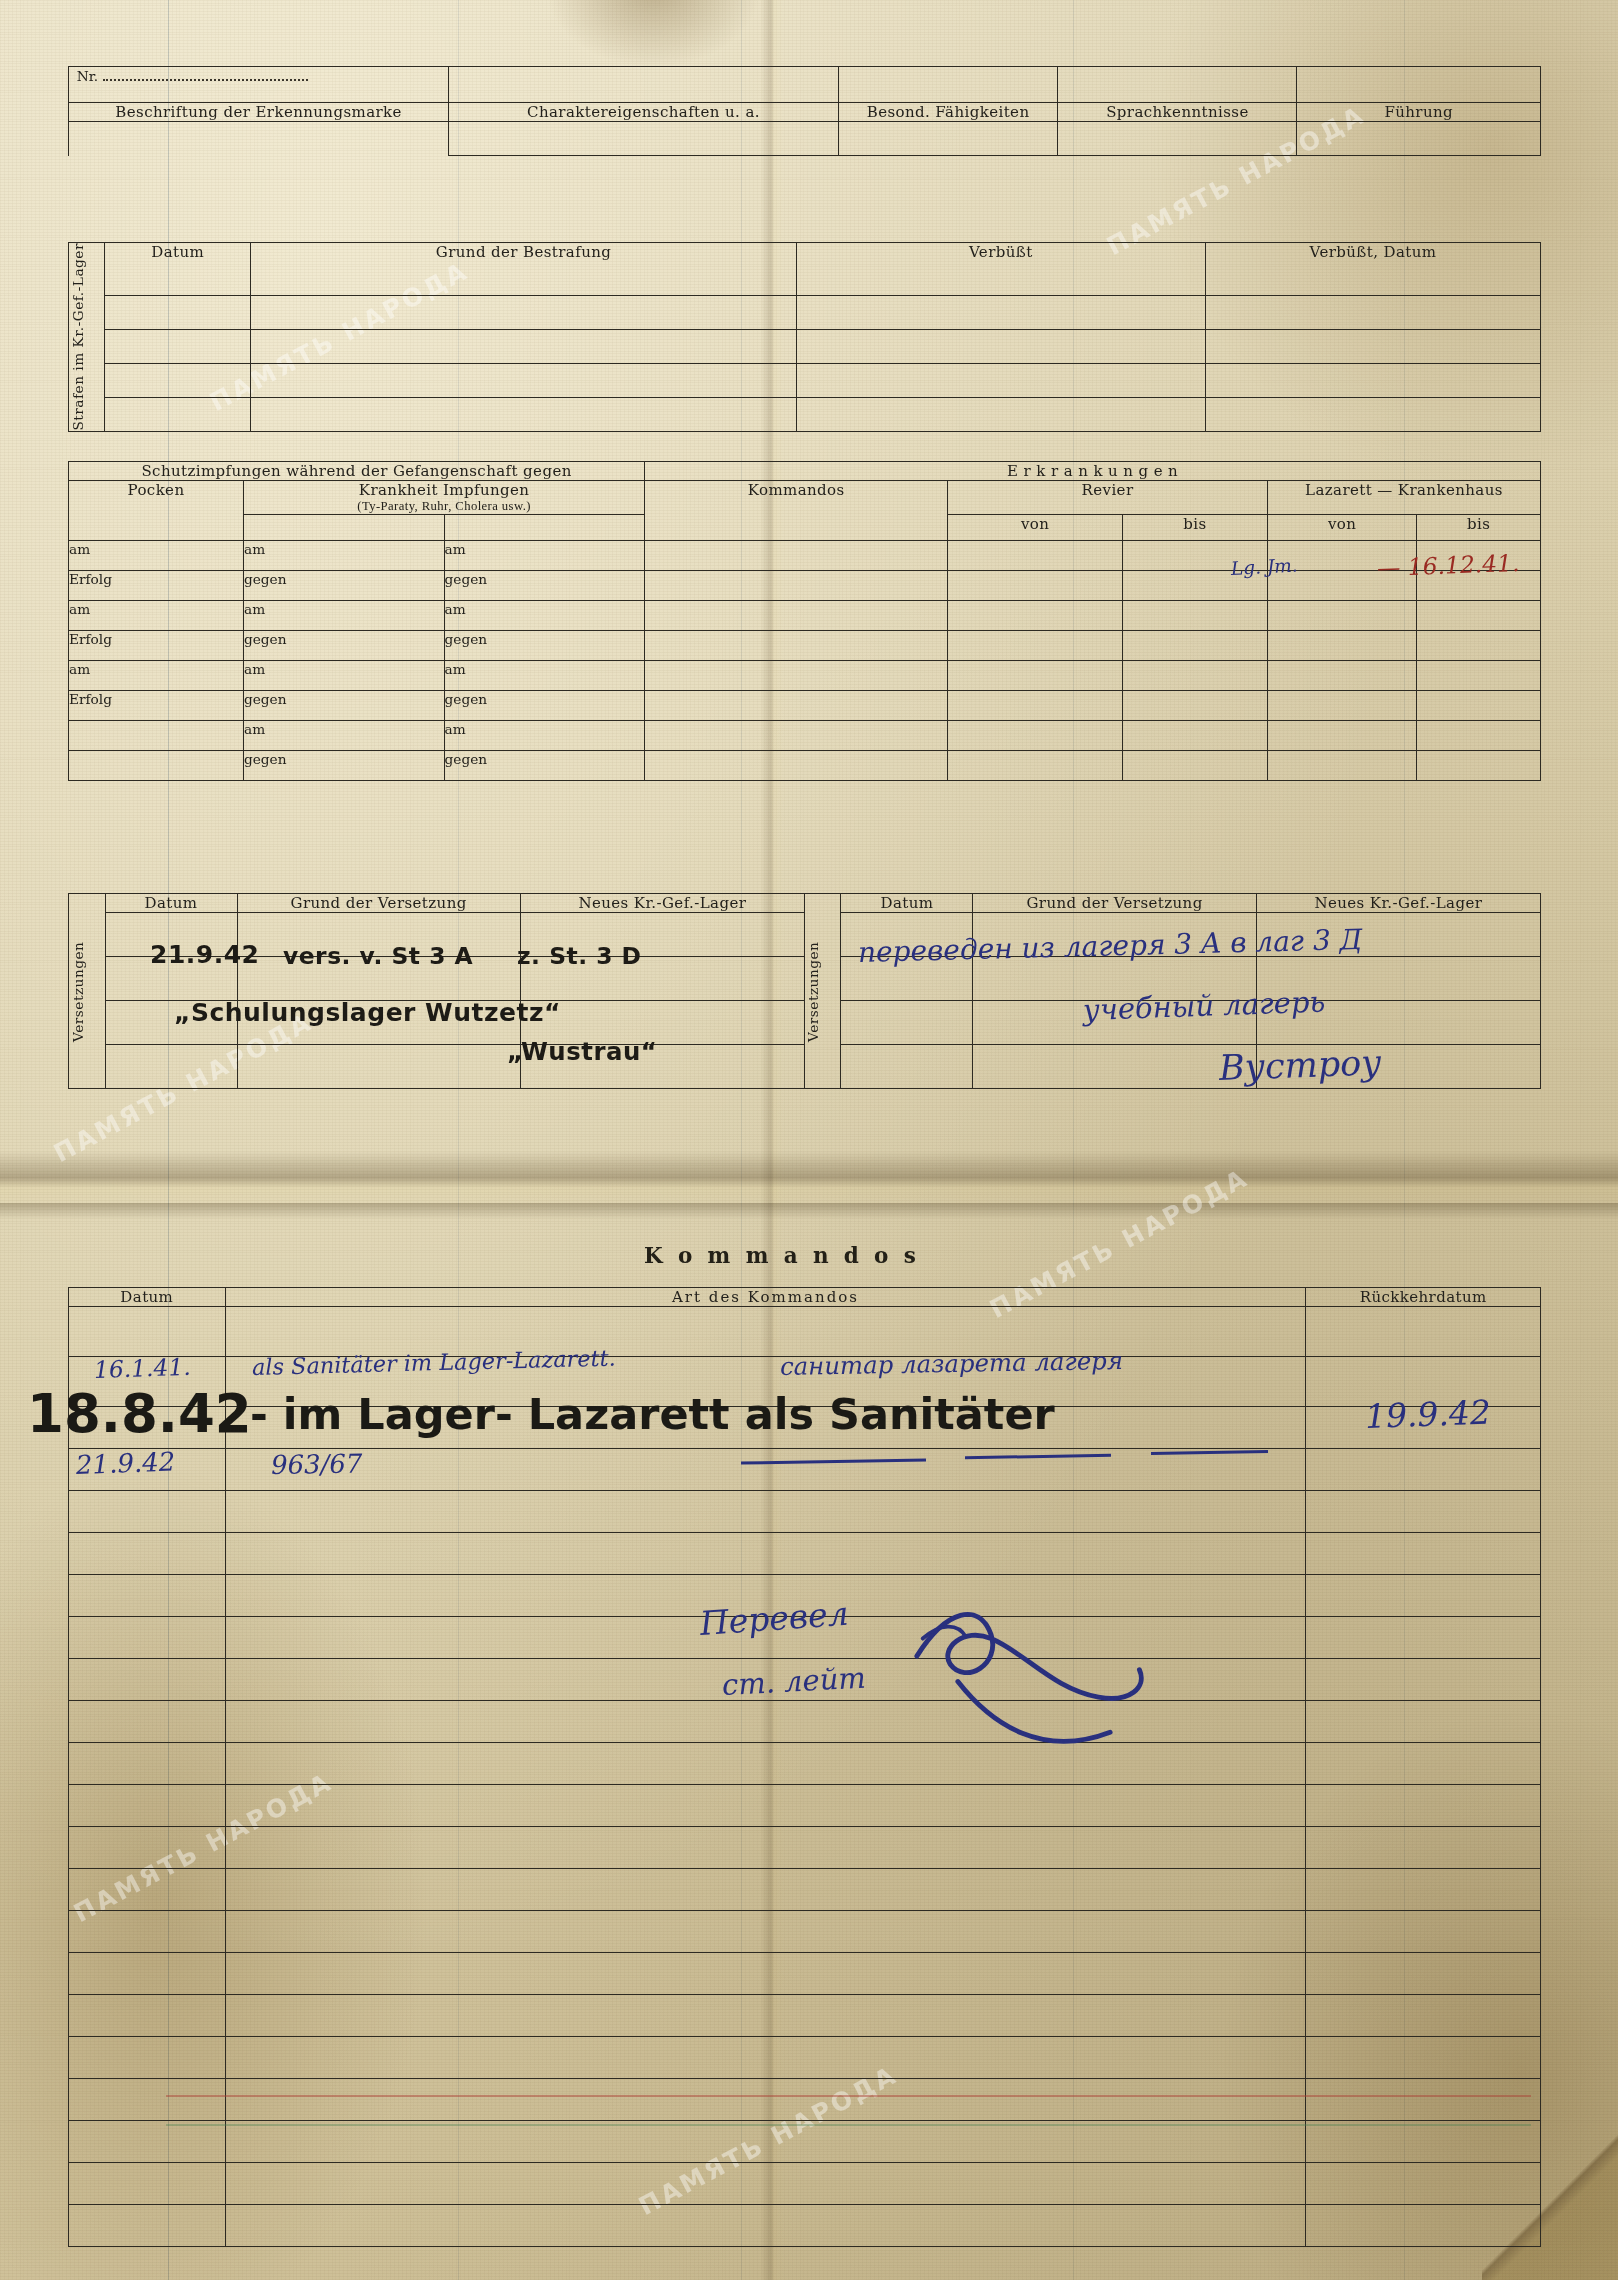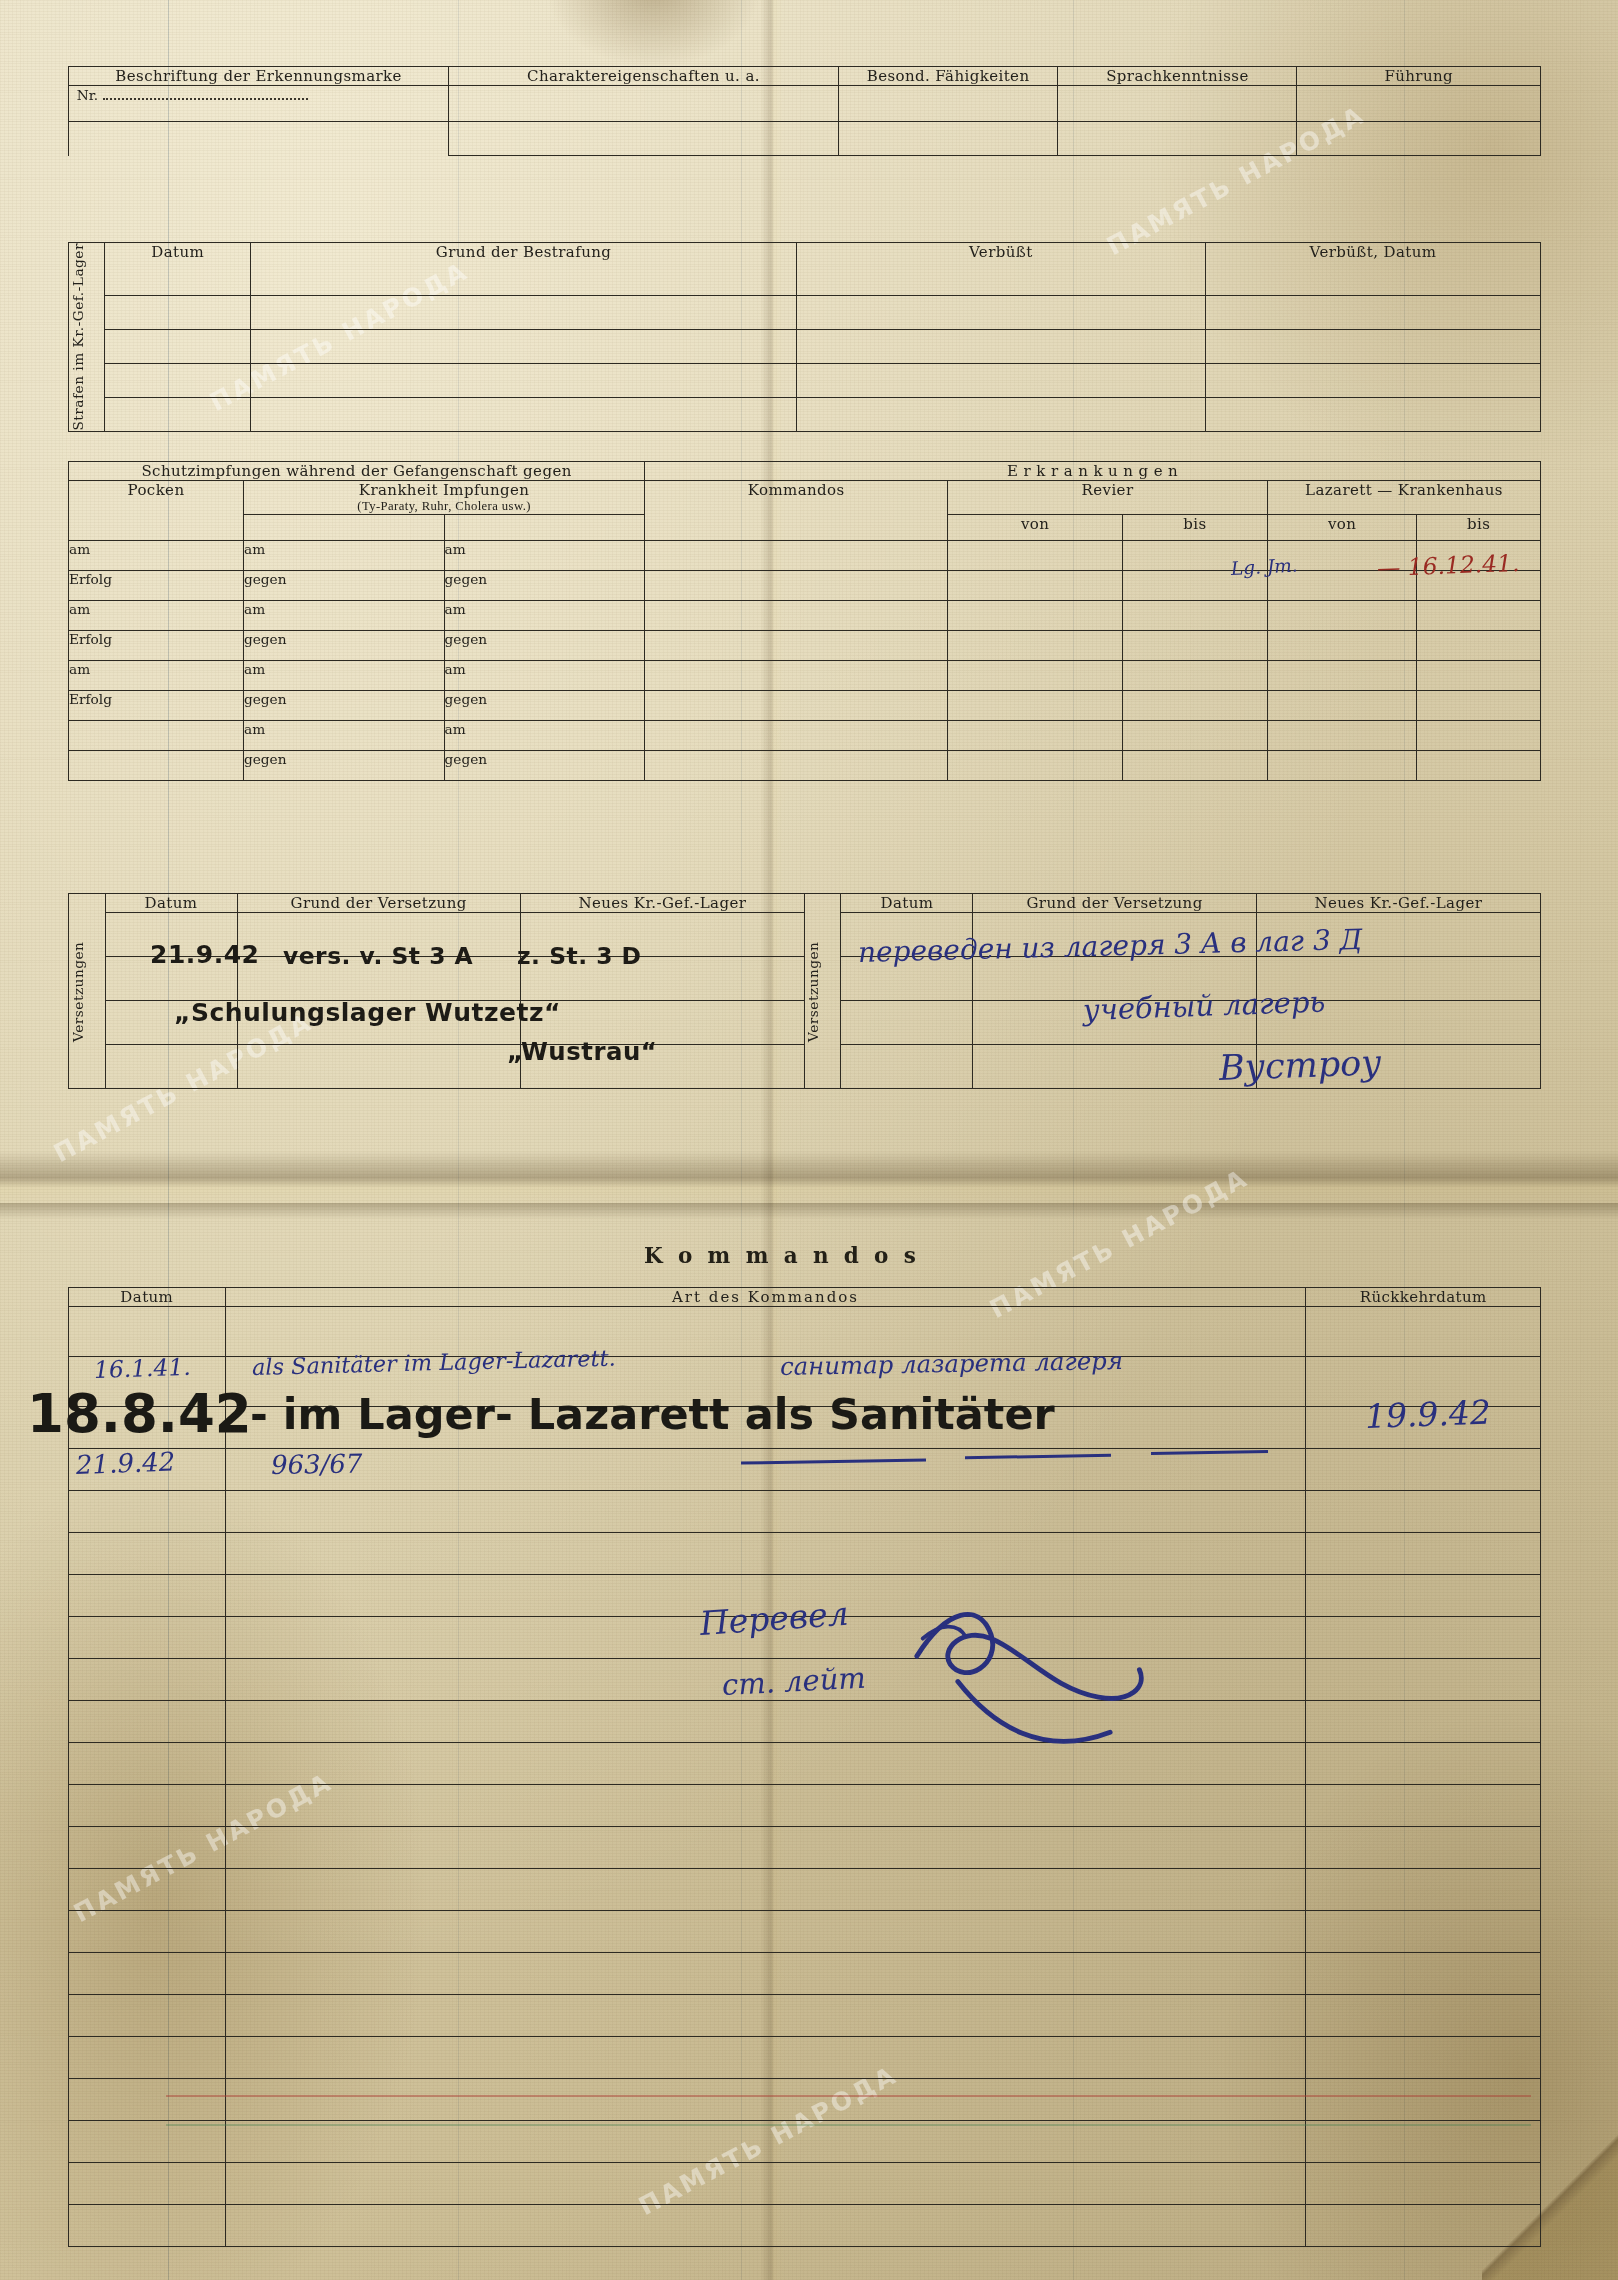--- a/index.html
+++ b/index.html
@@ -140,35 +140,35 @@
 <div class="wm" style="left:195px;top:322px;">ПАМЯТЬ НАРОДА</div>
 <div class="wm" style="left:1092px;top:166px;">ПАМЯТЬ НАРОДА</div>
 <div class="wm" style="left:39px;top:1073px;">ПАМЯТЬ НАРОДА</div>
 <div class="wm" style="left:975px;top:1229px;">ПАМЯТЬ НАРОДА</div>
 <div class="wm" style="left:624px;top:2126px;">ПАМЯТЬ НАРОДА</div>
 <div class="wm" style="left:59px;top:1833px;">ПАМЯТЬ НАРОДА</div>
 
 <table class="tbl" style="left:68px;top:66px;width:1473px;">
   <tbody>
       <tr>
-    <th class="hd" style="width:380px;">Beschriftung der Erkennungsmarke</th>
-    <th class="hd" style="width:390px;">Charaktereigenschaften u. a.</th>
-    <th class="hd" style="width:219px;">Besond. Fähigkeiten</th>
-    <th class="hd" style="width:239px;">Sprachkenntnisse</th>
-    <th class="hd" style="width:244px;">Führung</th>
-  </tr>
-  <tr>
     <td style="height:35px;">
       <span class="lbl">Nr.</span>
       <span class="dotted" style="width:205px;"></span>
     </td>
     <td style="height:35px;"></td>
     <td style="height:35px;"></td>
     <td style="height:35px;"></td>
     <td style="height:35px;"></td>
+  </tr>
+  <tr>
+    <th class="hd" style="width:380px;">Beschriftung der Erkennungsmarke</th>
+    <th class="hd" style="width:390px;">Charaktereigenschaften u. a.</th>
+    <th class="hd" style="width:219px;">Besond. Fähigkeiten</th>
+    <th class="hd" style="width:239px;">Sprachkenntnisse</th>
+    <th class="hd" style="width:244px;">Führung</th>
   </tr>
   <tr>
     <td style="height:33px;border-bottom:none;"></td>
     <td style="height:33px;"></td>
     <td style="height:33px;"></td>
     <td style="height:33px;"></td>
     <td style="height:33px;"></td>
   </tr>
 </tbody>
   </table>

